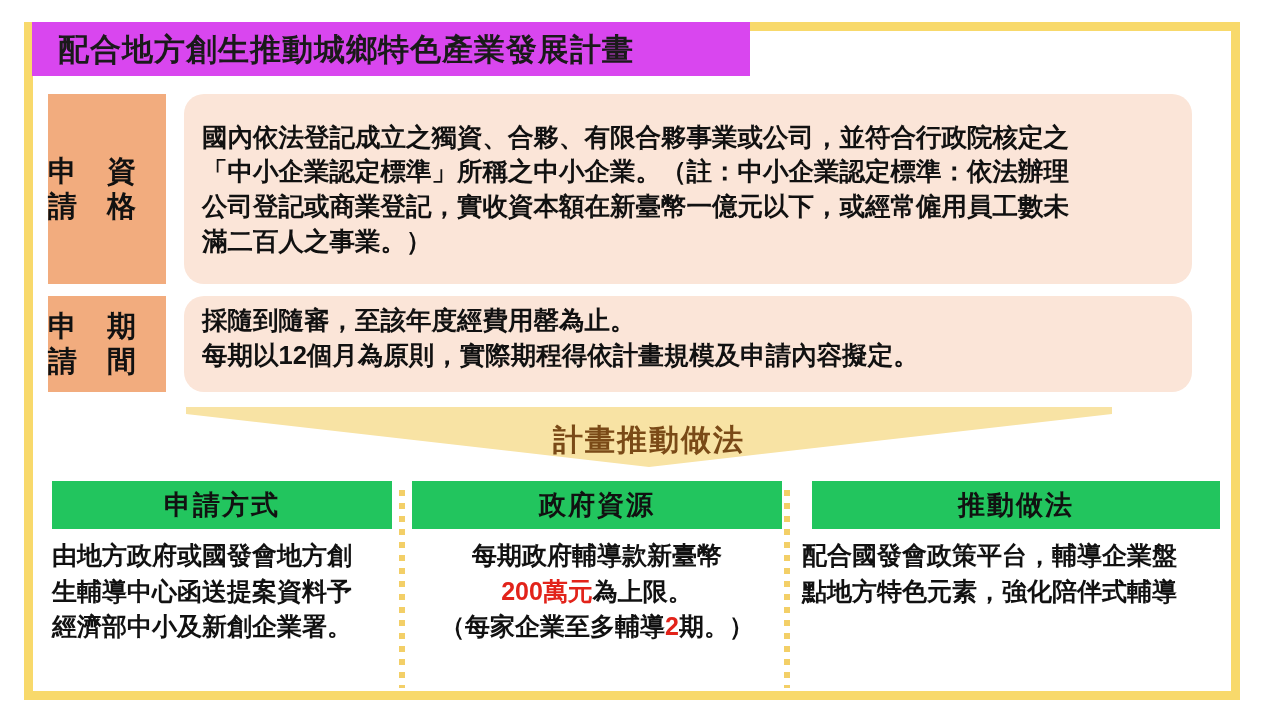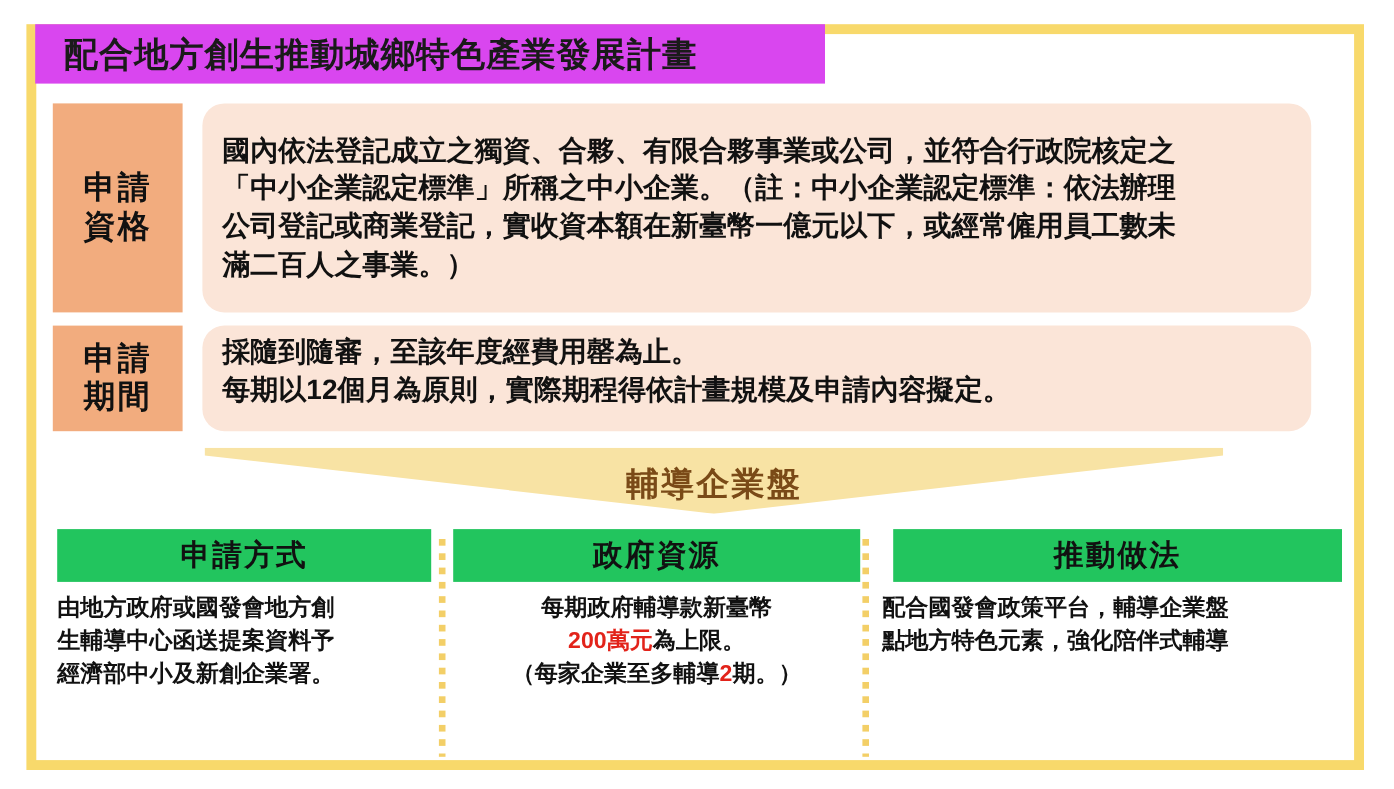--- a/index.html
+++ b/index.html
@@ -55,21 +55,21 @@
 
   
   .info-row {
     position: absolute;
     display: flex;
     align-items: stretch;
   }
   .info-label {
     background: #F2AC7E;
     display: flex;
-    flex-direction: column;
+    flex-direction: row;
     align-items: center;
     justify-content: center;
     box-sizing: border-box;
   }
   .info-label .lbl-line {
     font-size: 29px;
     font-weight: bold;
     color: #111111;
     line-height: 1.22;
     letter-spacing: 2px;
@@ -152,21 +152,21 @@
     font-weight: bold;
     color: #111111;
     letter-spacing: 2px;
     line-height: 1;
     white-space: nowrap;
   }
   .col-body {
     padding-top: 9px;
   }
   .col-body .cline {
-    font-size: 21px;
+    font-size: 25px;
     font-weight: bold;
     color: #111111;
     line-height: 1.42;
     white-space: nowrap;
   }
   .col-body.center .cline { text-align: center; }
   .col-body.left .cline { text-align: left; }
   .accent { color: #E2231A; }
 
   #col-1 { left: 12px;  width: 340px; }
@@ -225,21 +225,21 @@
     <div class="info-body">
       <span class="body-line">採隨到隨審，至該年度經費用罄為止。</span>
       <span class="body-line">每期以12個月為原則，實際期程得依計畫規模及申請內容擬定。</span>
     </div>
   </div>
 
   <div class="banner">
     <svg viewBox="0 0 926 60" preserveAspectRatio="none">
       <polygon points="0,0 926,0 926,7 463,60 0,7" fill="#F8E3A4"></polygon>
     </svg>
-    <div class="banner-label">輔導企業盤</div>
+    <div class="banner-label">計畫推動做法</div>
   </div>
 
   <div class="divider" id="divider-1"></div>
   <div class="divider" id="divider-2"></div>
 
   <div class="columns">
 
     <div class="col" id="col-1">
       <div class="col-head">
         <span class="head-text">申請方式</span>

